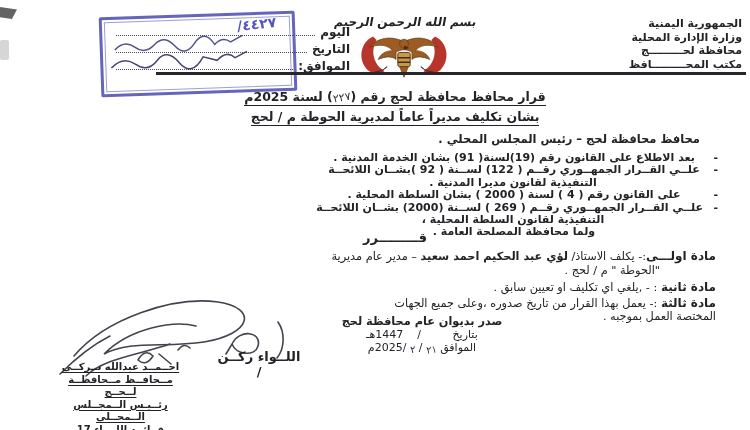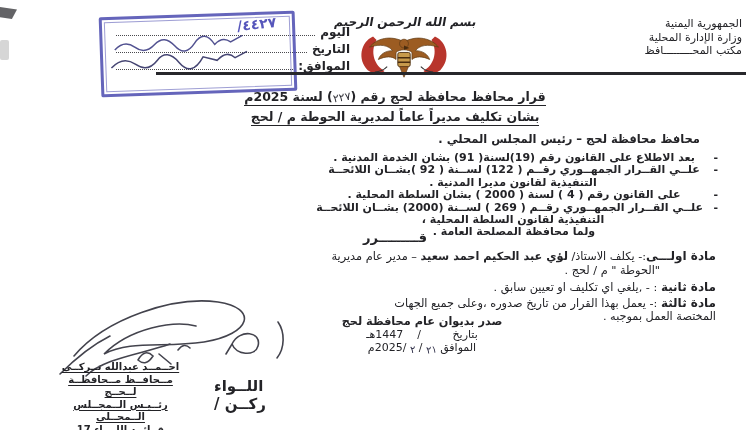--- a/index.html
+++ b/index.html
@@ -7,21 +7,21 @@
     position:relative;width:750px;height:430px;background:#ffffff;
     overflow:hidden;direction:rtl;color:#232327;
     font-family:"DejaVu Sans",sans-serif;
   }
   .abs{position:absolute;}
   
   .smudge1{left:0;top:7px;width:17px;height:12px;background:#3c3c40;opacity:.8;
     clip-path:polygon(0 0,100% 20%,70% 100%,0 85%);}
   .smudge2{left:0;top:40px;width:9px;height:20px;background:#8a8a8a;opacity:.35;border-radius:2px;}
   
-  .org{right:8px;top:17px;width:215px;text-align:right;font-weight:normal;
+  .org{right:8px;top:17px;width:215px;text-align:right;font-weight:bold;
     font-size:11px;line-height:13.5px;letter-spacing:.2px;}
   .hrule{left:156px;right:4px;top:72px;height:2.6px;background:#27272b;}
   
   .bismillah{left:328px;top:15px;width:155px;text-align:center;font-weight:bold;
     font-size:12px;transform:skewX(-10deg);letter-spacing:1px;}
   .emblem{left:350px;top:33px;width:108px;height:46px;}
   
   .fields{left:110px;top:22px;width:240px;}
   .frow{display:flex;align-items:flex-end;height:17px;font-size:12px;font-weight:bold;}
   .frow .flabel{white-space:nowrap;}
@@ -53,37 +53,38 @@
   .art-label{font-weight:bold;font-size:12px;margin-top:20px;}
   .art-name{font-weight:bold;}
   .indent1{margin-right:56px;}
   
   .issued{left:322px;top:315px;width:200px;text-align:center;font-size:11px;line-height:13.2px;}
   .issued .l1{font-weight:bold;font-size:11.3px;}
   .pre-space{white-space:pre;}
   .hw-ink{display:inline-block;font-size:10px;font-weight:normal;color:#2a2a44;
     transform:rotate(-8deg) translateY(2px);}
   
-  .rank{left:214px;top:349px;width:90px;font-weight:bold;font-size:15px;text-align:left;margin-top:28px;}
+  .rank{left:214px;top:349px;width:90px;font-weight:bold;font-size:13px;text-align:center;}
   .sigblock{left:58px;top:361px;width:125px;text-align:center;font-weight:bold;font-size:10px;
     line-height:12.6px;}
   .sigblock .u{text-decoration:underline;text-underline-offset:2px;}
   .sig-svg{left:46px;top:290px;width:258px;height:95px;overflow:visible;}
 </style>
 </head>
 <body>
 
 <div class="page">
 
   <div class="abs smudge1"></div>
   <div class="abs smudge2"></div>
 
   <div class="abs org">
     <div>الجمهورية اليمنية</div>
     <div>وزارة الإدارة المحلية</div>
+    <div>محافظة لحـــــــــج</div>
     <div>مكتب المحـــــــــافظ</div>
   </div>
 
   <div class="abs bismillah">بسم الله الرحمن الرحيم</div>
   <svg class="abs emblem" viewBox="0 0 110 52">
     <path d="M20,4 C6,10 2,30 14,42 C22,48 30,46 33,43 C22,37 16,22 24,8 Z" fill="#b8352c"></path>
     <path d="M90,4 C104,10 108,30 96,42 C88,48 80,46 77,43 C88,37 94,22 86,8 Z" fill="#b8352c"></path>
     <path d="M55,10 C40,2 24,6 16,16 C28,12 38,14 42,20 C34,20 28,24 26,30 C34,26 42,26 46,30 L46,22 C50,18 60,18 64,22 L64,30 C68,26 76,26 84,30 C82,24 76,20 68,20 C72,14 82,12 94,16 C86,6 70,2 55,10 Z" fill="#9c5c22" stroke="#5f3a14" stroke-width="0.8"></path>
     <circle cx="55" cy="12" r="5" fill="#9c5c22" stroke="#5f3a14" stroke-width="0.8"></circle>
     <path d="M55,14 l6,3 l-6,2 z" fill="#4a2c0e"></path>

